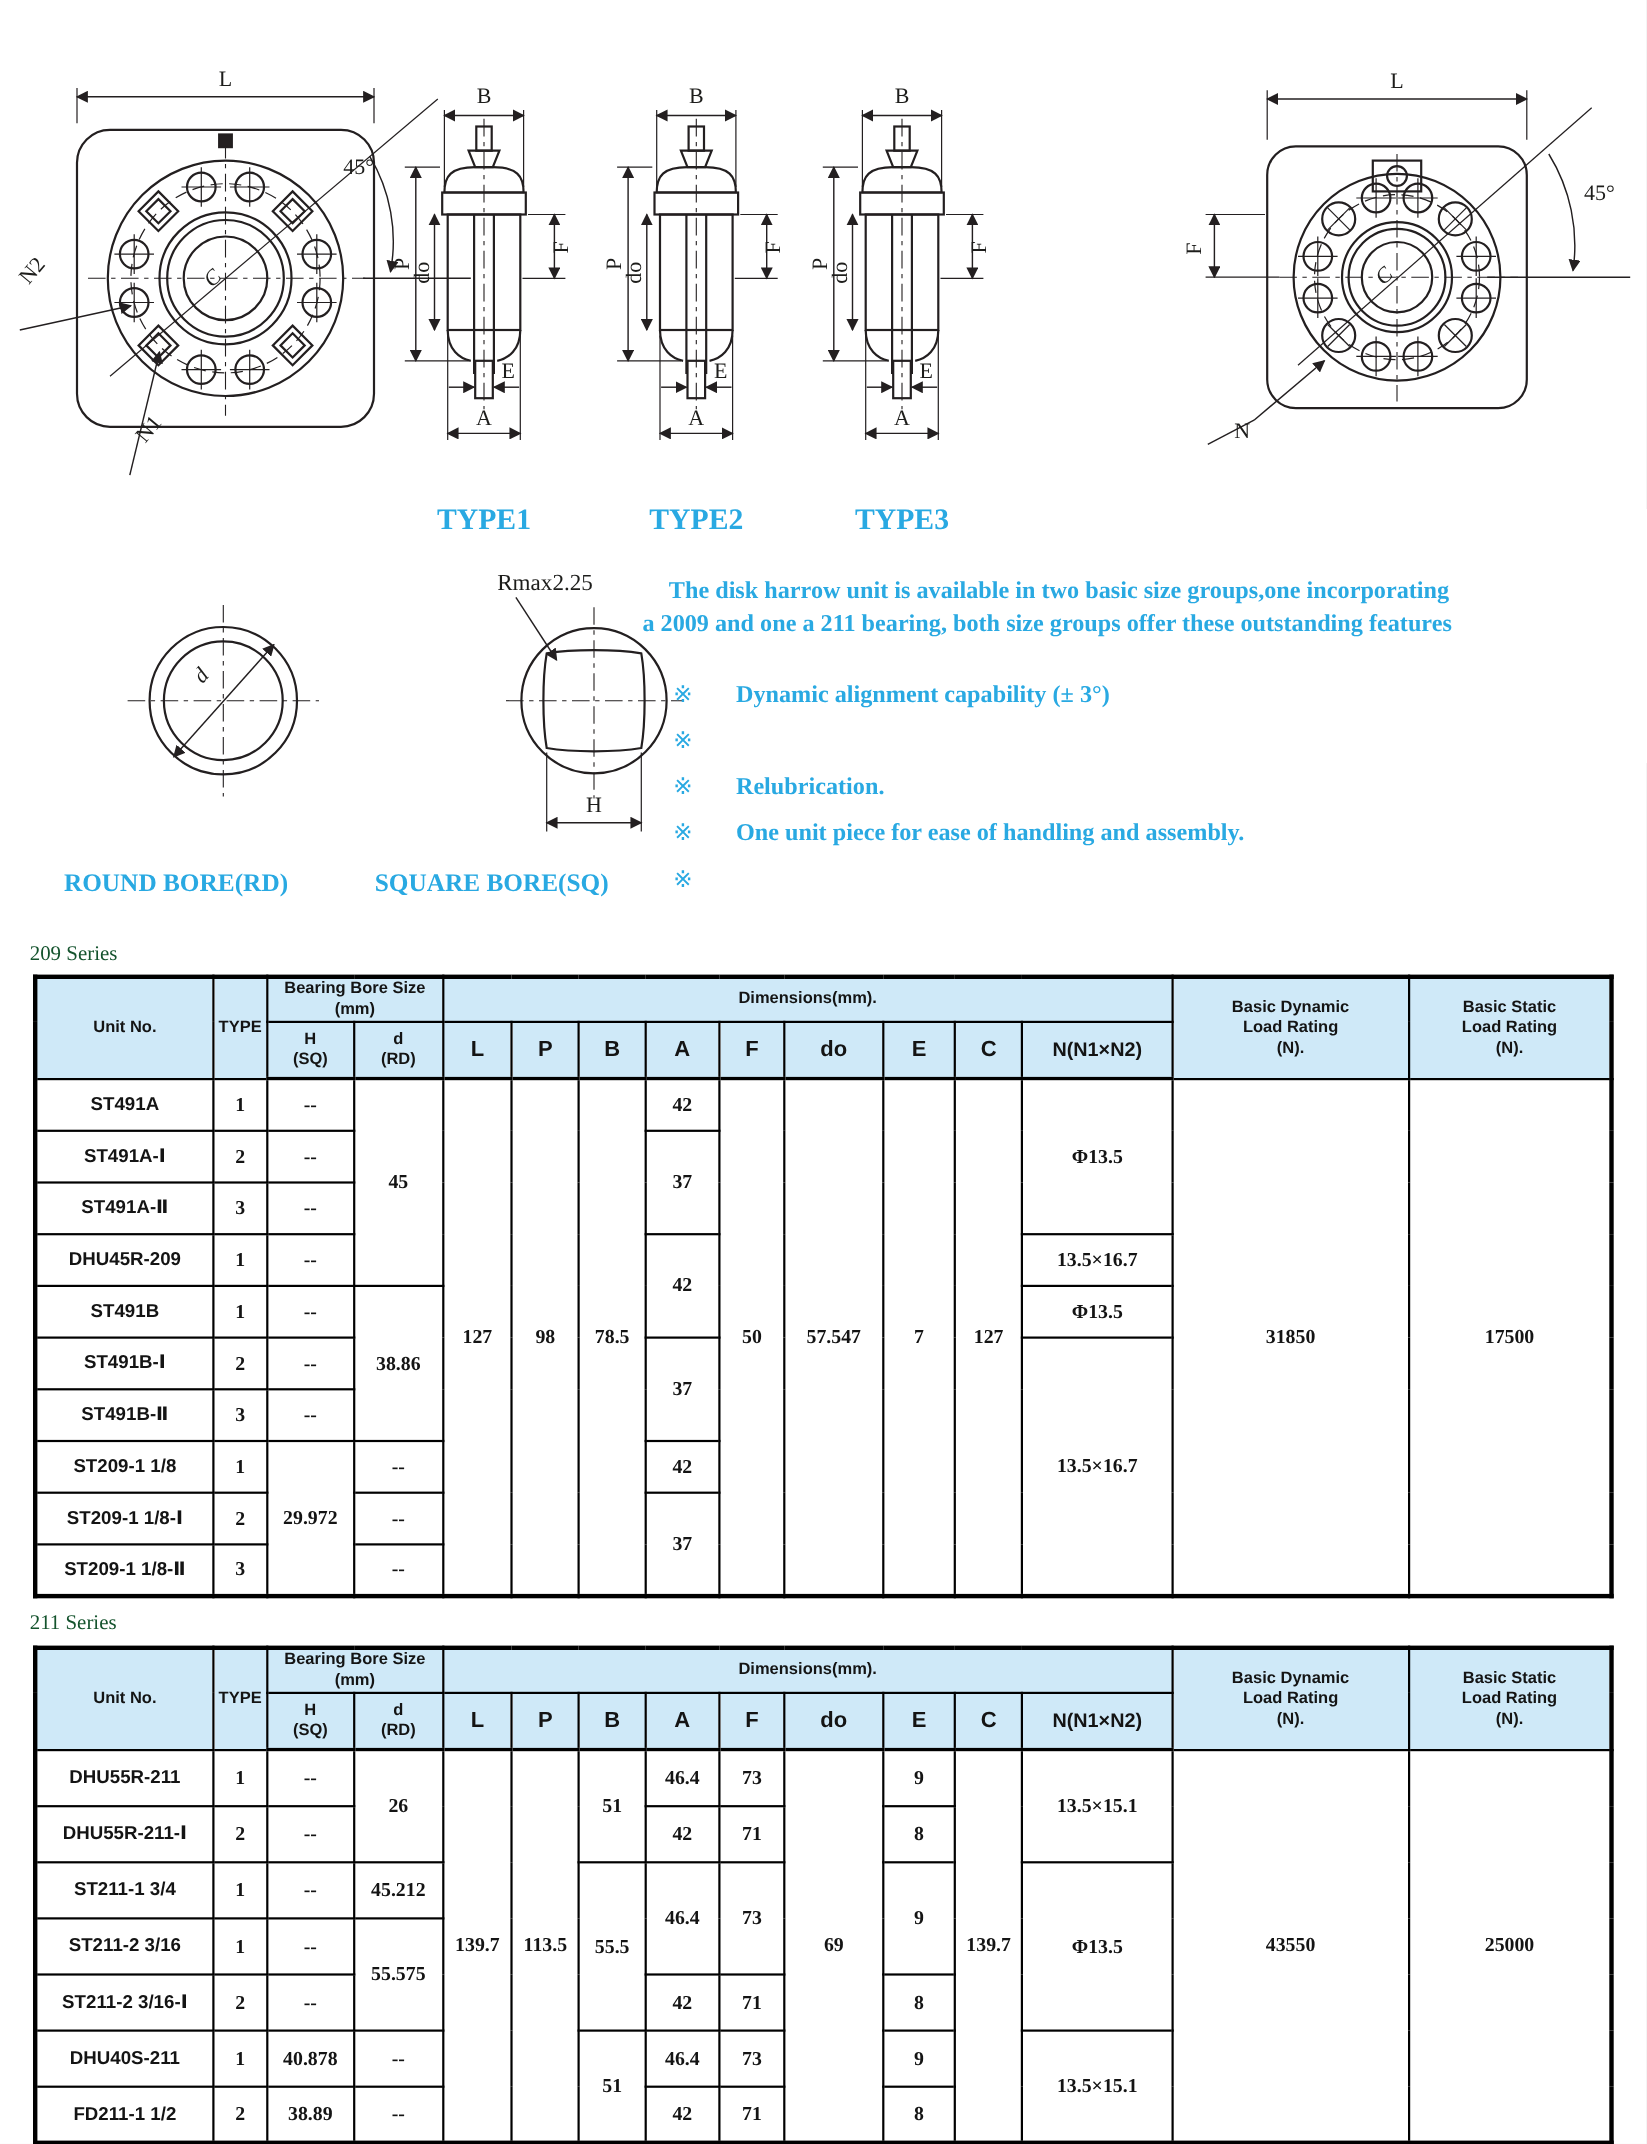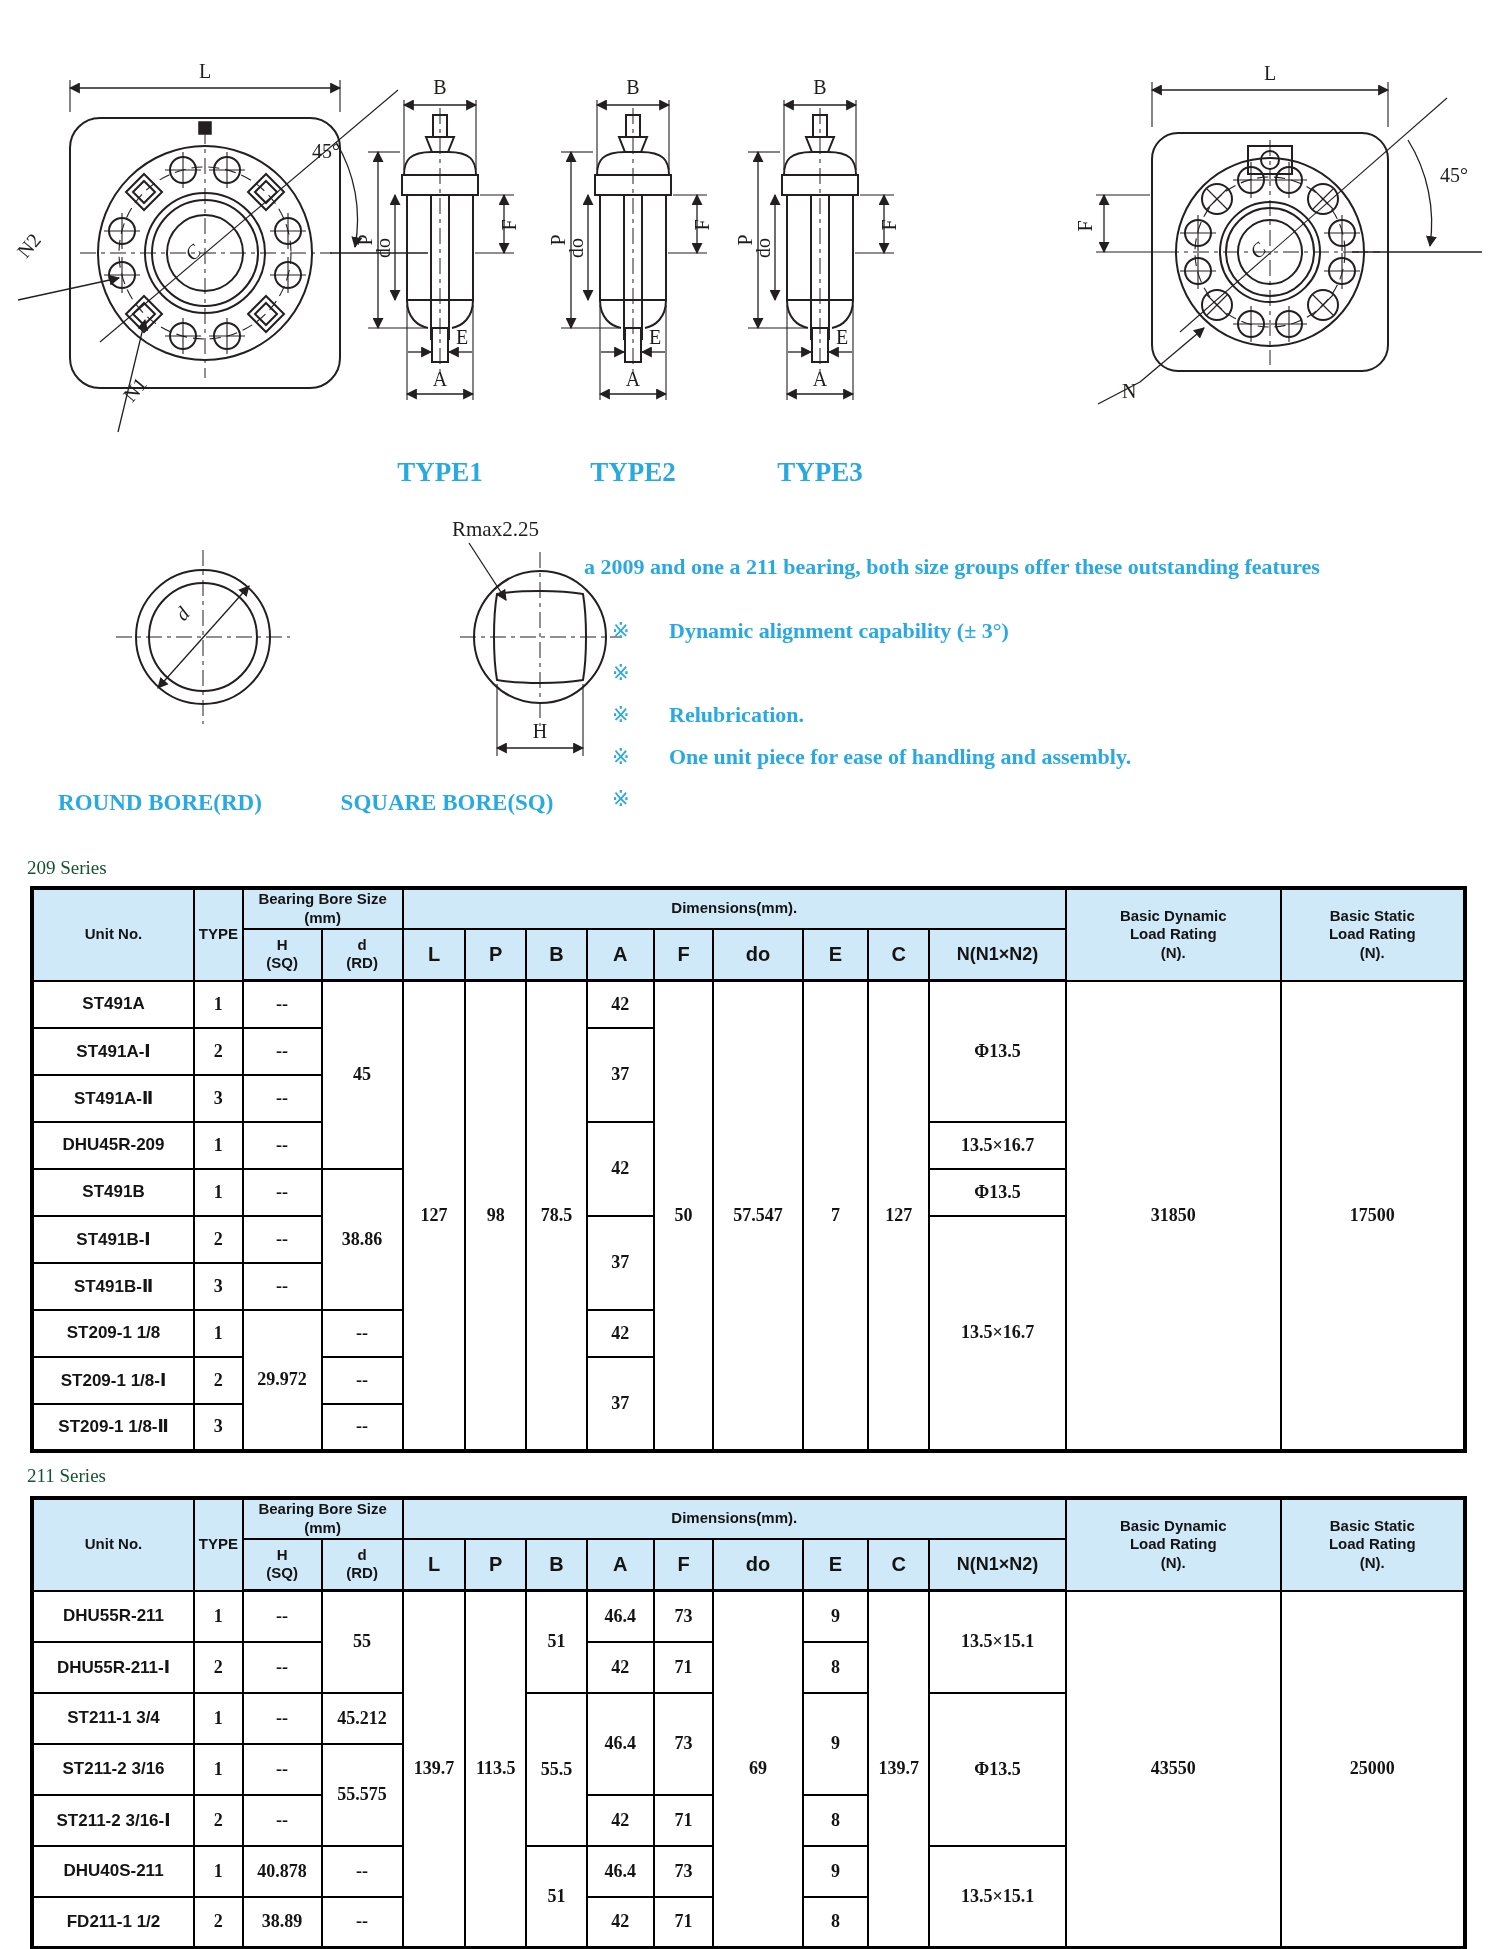--- a/index.html
+++ b/index.html
@@ -313,20 +313,21 @@
       <line x1="32" y1="352" x2="9" y2="352" class="dim" marker-end="url(#arr)"></line>
       <text x="16" y="344" class="dlabel">E</text>
 
       <line x1="-33" y1="305" x2="-33" y2="400" class="ext"></line>
       <line x1="33" y1="305" x2="33" y2="400" class="ext"></line>
       <line x1="-33" y1="394" x2="33" y2="394" class="dim" marker-start="url(#arr)" marker-end="url(#arr)"></line>
       <text x="0" y="386" text-anchor="middle" class="dlabel">A</text>
     </g>
     </svg>
 
+  <div class="intro-line l1">The disk harrow unit is available in two basic size groups,one incorporating</div>
   <div class="intro-line l2">a 2009 and one a 211 bearing, both size groups offer these outstanding features</div>
 
   <div class="features">
       <div class="item">
         <span class="marker">※</span>
         <span class="btext">Dynamic alignment capability (± 3°)</span>
       </div>
       <div class="item">
         <span class="marker">※</span>
       </div>
@@ -518,21 +519,21 @@
             <th class="dim">E</th>
             <th class="dim">C</th>
             <th class="dim-n">N(N1×N2)</th>
           </tr>
         </thead>
         <tbody>
           <tr>
             <td class="unit">DHU55R-211</td>
             <td>1</td>
             <td>--</td>
-            <td rowspan="2">55</td>
+            <td rowspan="2">26</td>
             <td rowspan="7">139.7</td>
             <td rowspan="7">113.5</td>
             <td rowspan="2">51</td>
             <td>46.4</td>
             <td>73</td>
             <td rowspan="7">69</td>
             <td>9</td>
             <td rowspan="7">139.7</td>
             <td rowspan="2">13.5×15.1</td>
             <td rowspan="7">43550</td>

